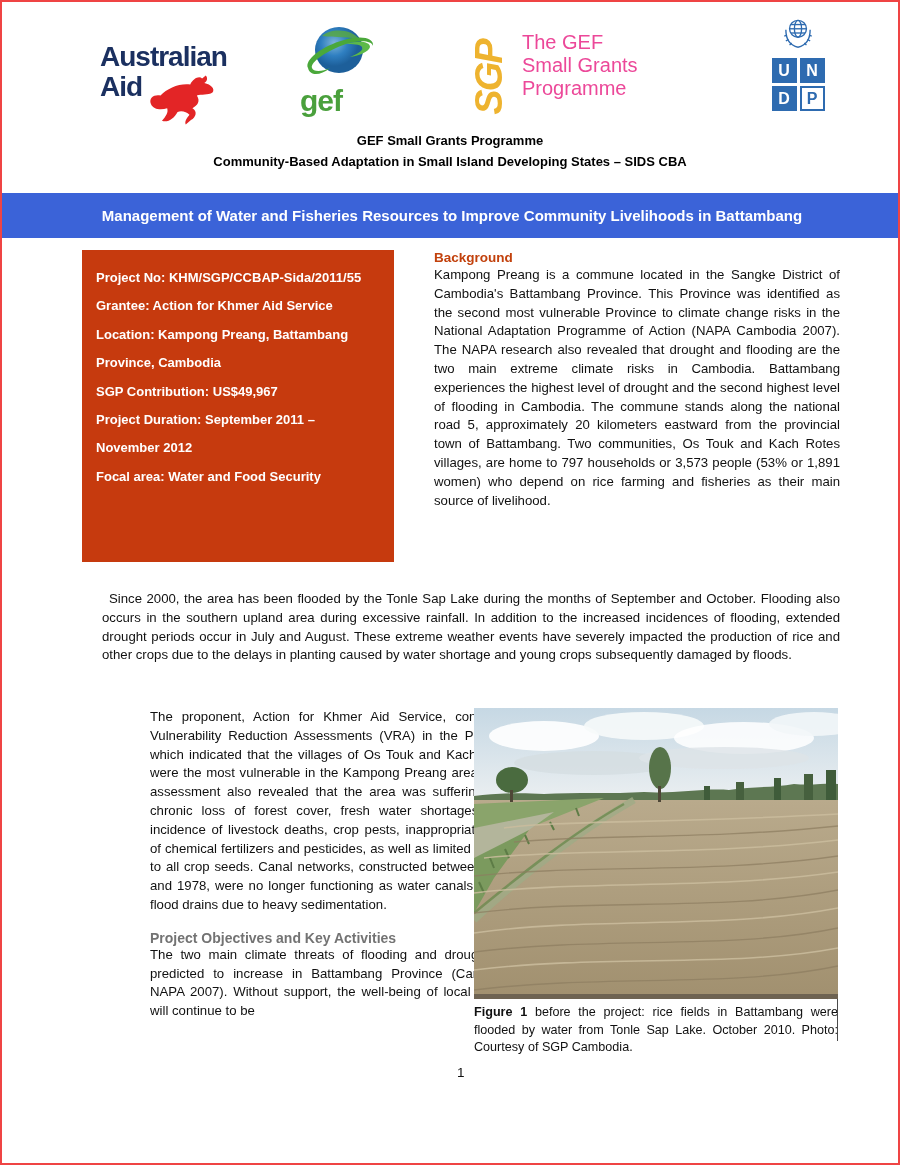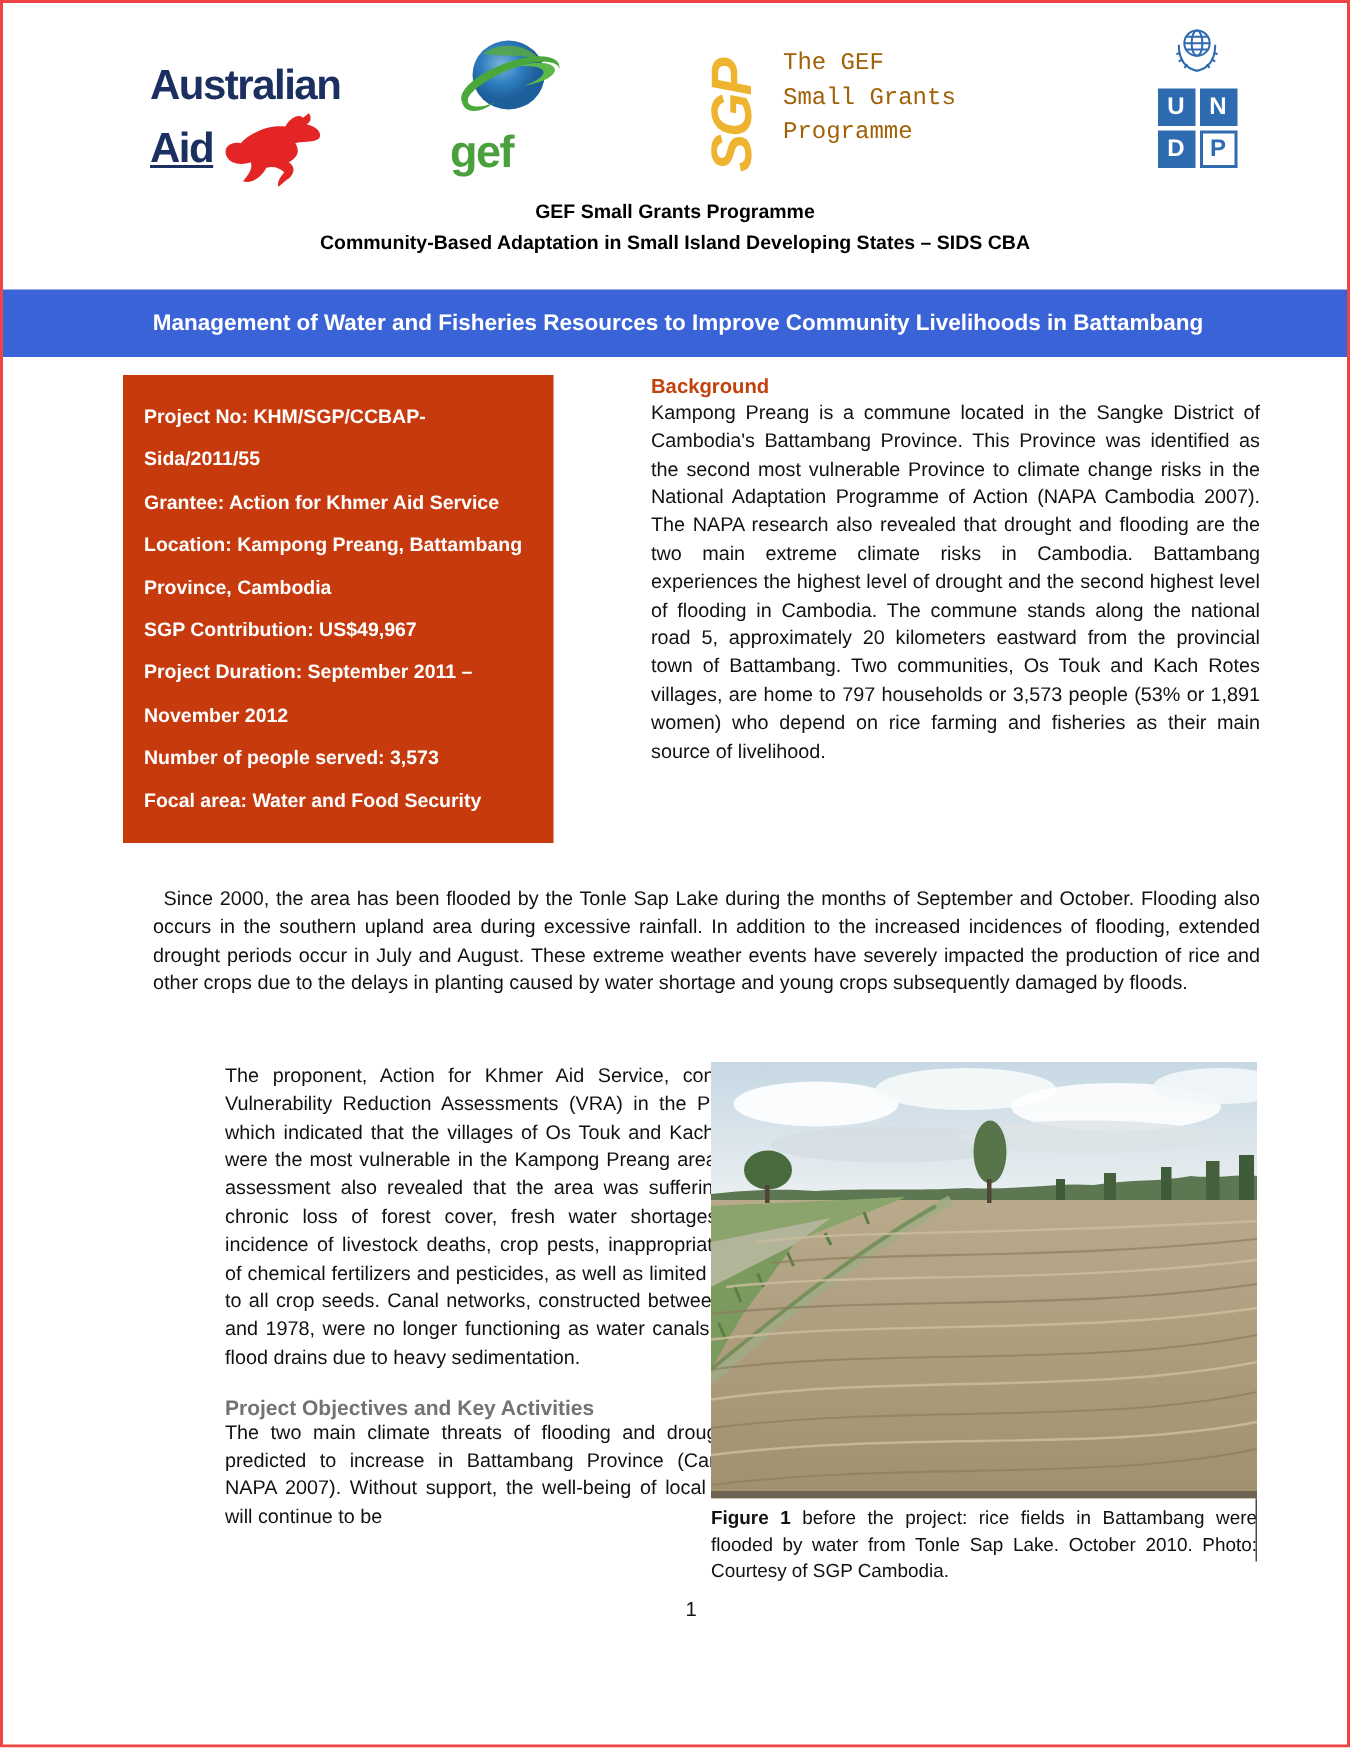--- a/index.html
+++ b/index.html
@@ -6,33 +6,33 @@
   html,body { background:#ffffff; }
   body { font-family:"Liberation Sans", sans-serif; color:#1a1a1a; }
   .page {
     position:relative; width:900px; height:1165px; background:#fff;
     border:2px solid #ef4444; overflow:hidden;
   }
 
   
   .aus-aid { position:absolute; left:98px; top:40px; color:#1b3060; }
   .aus-line { font-weight:bold; font-size:28px; line-height:30px; letter-spacing:-1px; }
-  .aus-row2 { display:flex; align-items:center; gap:4px;text-decoration:underline; }
+  .aus-row2 { display:flex; align-items:flex-start; gap:4px; }
   .kangaroo { margin-top:2px; }
 
   .gef { position:absolute; left:298px; top:14px; width:76px; }
   .gef-word { font-size:30px; font-weight:bold; color:#4aa03c; margin-top:-8px; letter-spacing:-1px; }
 
   .sgp { position:absolute; left:474px; top:16px; display:flex; align-items:center; }
   .sgp-vert { width:46px; height:94px; position:relative; }
   .sgp-vert span {
     position:absolute; left:-24px; top:38px; transform:rotate(-90deg);
     font-size:38px; font-weight:bold; font-style:italic; color:#eeb32f; letter-spacing:-2px;
   }
-  .sgp-lines { font-family:Liberation Mono, monospace; color:#a16207; font-size:16px; line-height:23px; }
+  .sgp-lines { font-family:Liberation Sans, sans-serif; color:#ec4899; font-size:20px; line-height:23px; }
 
   .undp { position:absolute; left:768px; top:12px; width:56px; text-align:center; }
   .undp-grid { display:grid; grid-template-columns:25px 25px; grid-gap:3px; justify-content:center; margin-top:2px; }
   .undp-cell {
     width:25px; height:25px; background:#2e6bb0; color:#fff; font-weight:bold; font-size:16px;
     display:flex; align-items:center; justify-content:center;
   }
   .undp-cell.light { background:#fff; color:#2e6bb0; border:2px solid #2e6bb0; }
 
   
@@ -40,21 +40,21 @@
 
   
   .banner {
     position:absolute; left:0; top:191px; width:900px; height:45px; background:#3b63d8;
     display:flex; align-items:center; justify-content:center;
     color:#fff; font-weight:bold; font-size:15px;
   }
 
   
   .project-box {
-    position:absolute; left:80px; top:248px; width:287px; min-height:312px;
+    position:absolute; left:80px; top:248px; width:312px; min-height:312px;
     background:#c63a0e; color:#fff; padding:14px 14px 8px 14px;
     font-weight:bold; font-size:13px; line-height:28.4px;
   }
   .project-box p { margin:0; }
 
   
   .bg-col { position:absolute; left:432px; top:248px; width:406px; }
   .bg-col h3 { font-size:13.5px; margin-bottom:1px; color:#c2410c; }
   .body-text { font-size:13.2px; line-height:18.8px; text-align:justify; color:#111; }
 
@@ -146,21 +146,20 @@
   <div class="banner">
     <span>Management of Water and Fisheries Resources to Improve Community Livelihoods in Battambang</span>
   </div>
 
   <div class="project-box">
     <p>Project No: KHM/SGP/CCBAP-Sida/2011/55</p>
     <p>Grantee: Action for Khmer Aid Service</p>
     <p>Location: Kampong Preang, Battambang Province, Cambodia</p>
     <p>SGP Contribution: US$49,967</p>
     <p>Project Duration: September 2011 – November 2012</p>
-    <p>Number of people served: 3,573</p>
     <p>Focal area: Water and Food Security</p>
   </div>
 
   <div class="bg-col">
     <h3>Background</h3>
     <div class="body-text">Kampong Preang is a commune located in the Sangke District of Cambodia's Battambang Province. This Province was identified as the second most vulnerable Province to climate change risks in the National Adaptation Programme of Action (NAPA Cambodia 2007). The NAPA research also revealed that drought and flooding are the two main extreme climate risks in Cambodia. Battambang experiences the highest level of drought and the second highest level of flooding in Cambodia. The commune stands along the national road 5, approximately 20 kilometers eastward from the provincial town of Battambang. Two communities, Os Touk and Kach Rotes villages, are home to 797 households or 3,573 people (53% or 1,891 women) who depend on rice farming and fisheries as their main source of livelihood.</div>
   </div>
 
   <div class="body-text para-flood">Since 2000, the area has been flooded by the Tonle Sap Lake during the months of September and October. Flooding also occurs in the southern upland area during excessive rainfall. In addition to the increased incidences of flooding, extended drought periods occur in July and August. These extreme weather events have severely impacted the production of rice and other crops due to the delays in planting caused by water shortage and young crops subsequently damaged by floods.</div>
 

